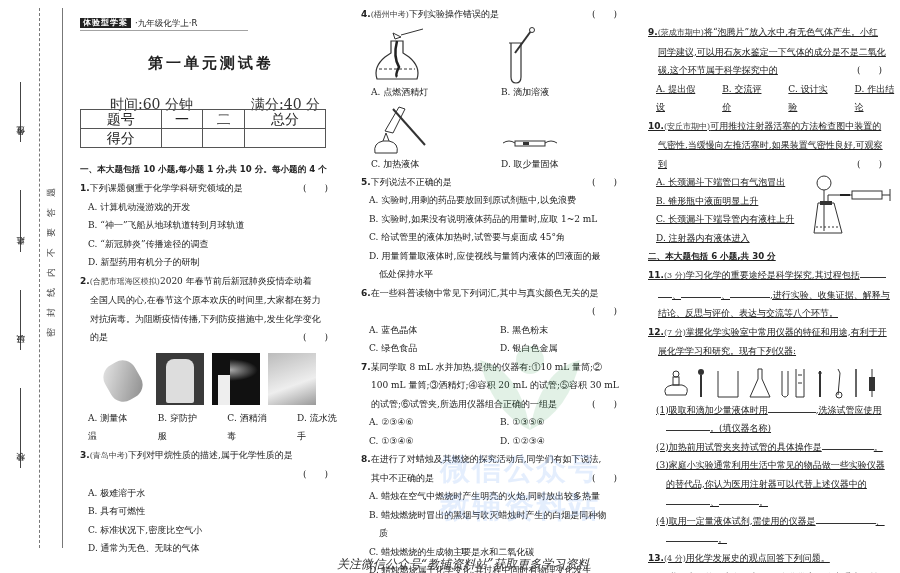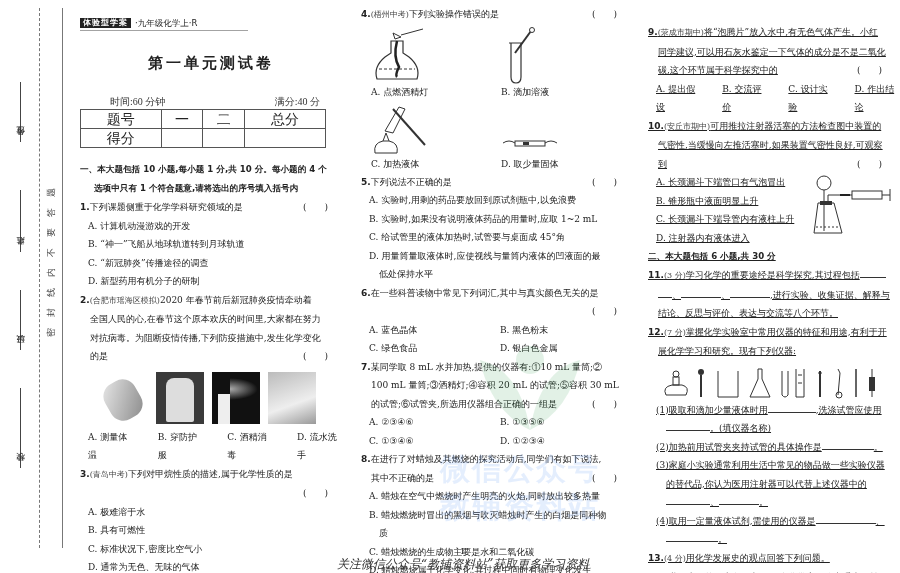--- a/index.html
+++ b/index.html
@@ -18,21 +18,21 @@
 
   
   .col { position: absolute; top: 0; }
   .col1 { left: 80px; width: 262px; }
   .col2 { left: 361px; width: 270px; }
   .col3 { left: 648px; width: 248px; }
 
   .header-band { position: absolute; top: 18px; left: 0; width: 168px; border-bottom: 1px solid #a3a3a3; padding-bottom: 2px; display: flex; align-items: center; gap: 4px; font-family: "DejaVu Sans", sans-serif; font-size: 8.5px; }
   .brand { background: #222; color: #fff; font-size: 8px; padding: 1px 3px; letter-spacing: 1px; font-weight: bold; }
   .title { position: absolute; top: 56px; left: 0; width: 262px; text-align: center; font-size: 15px; font-weight: bold; letter-spacing: 3px; }
-  .meta { position: absolute; top: 97px; left: 30px; width: 210px; display: flex; justify-content: space-between; font-size: 10px; color: #333; font-family: Liberation Serif, serif; }
+  .meta { position: absolute; top: 97px; left: 30px; width: 210px; display: flex; justify-content: space-between; font-size: 14px; color: #333; }
   table.score { position: absolute; top: 109px; left: 0; width: 246px; border-collapse: collapse; border: 1.2px solid #333; font-family: "DejaVu Sans", sans-serif; font-size: 14px; }
   table.score td { border: 1px solid #555; height: 19px; text-align: center; }
 
   .section-title { font-family: "DejaVu Sans", sans-serif; font-weight: bold; font-size: 8.6px; line-height: 19px; }
   .q { font-size: 9px; line-height: 18.5px; }
   .q .num { font-weight: bold; font-family: "DejaVu Sans", sans-serif; }
   .q .src { font-size: 8px; color: #444; }
   .q .paren { float: right; padding-right: 14px; }
   .opt { font-size: 9px; line-height: 18.5px; padding-left: 8px; }
   .indent { padding-left: 10px; }
@@ -123,21 +123,20 @@
       <td></td>
       <td></td>
       <td></td>
     </tr>
   </tbody>
     </table>
 
   <div style="position:absolute; top:160px; left:0; width:262px;">
     <div class="section-title">
       <div>一、本大题包括 10 小题,每小题 1 分,共 10 分。每小题的 4 个</div>
-      <div style="padding-left:14px;">选项中只有 1 个符合题意,请将选出的序号填入括号内</div>
     </div>
 
     <div>
       <div class="q"><span class="num">1.</span><span>下列课题侧重于化学学科研究领域的是</span><span class="paren">(　　)</span></div>
       <div class="opt">A. 计算机动漫游戏的开发</div>
       <div class="opt">B. “神一”飞船从地球轨道转到月球轨道</div>
       <div class="opt">C. “新冠肺炎”传播途径的调查</div>
       <div class="opt">D. 新型药用有机分子的研制</div>
     </div>
 

